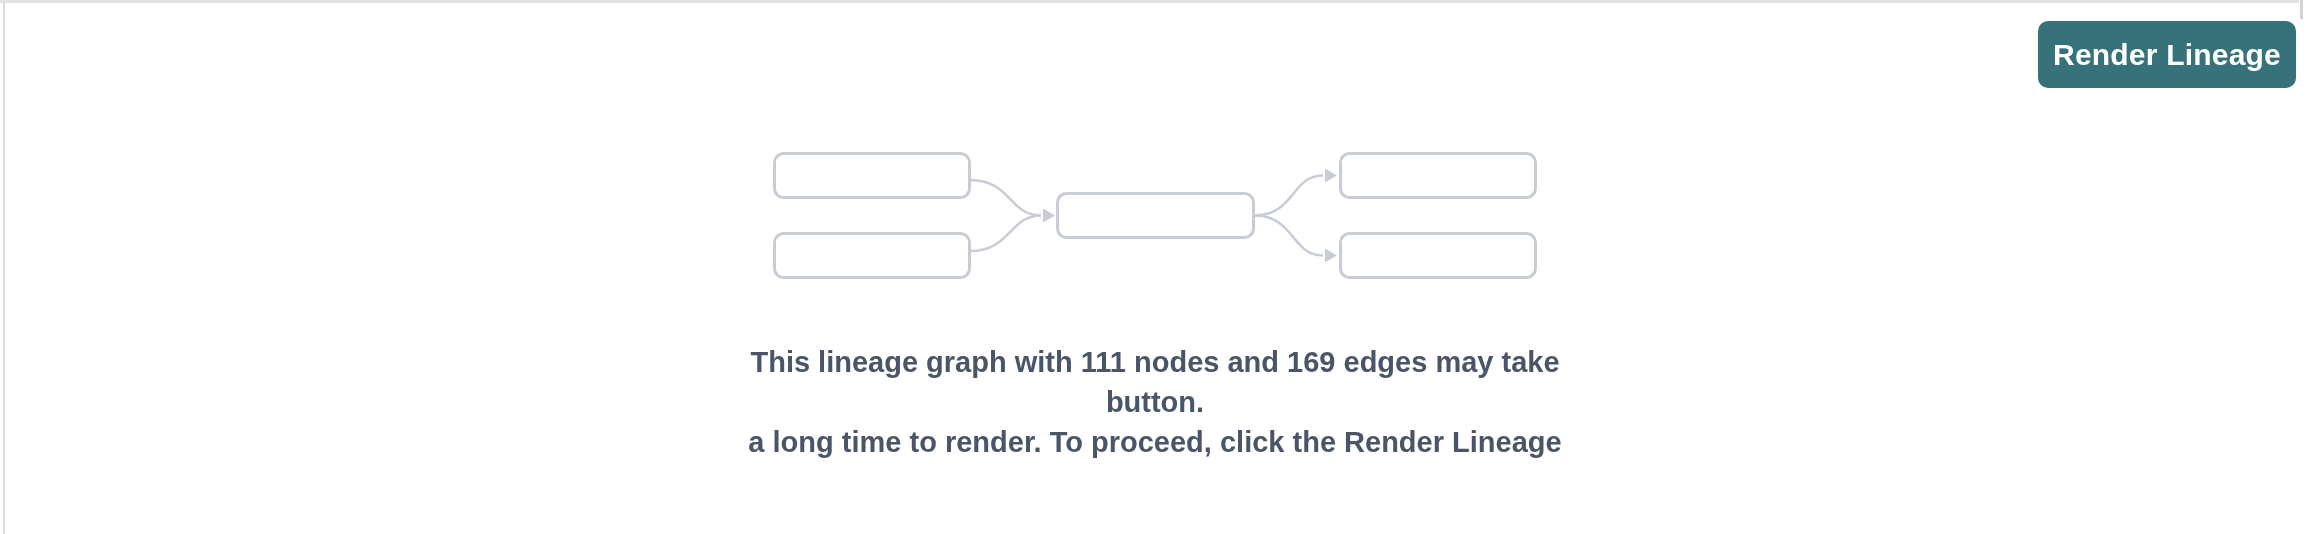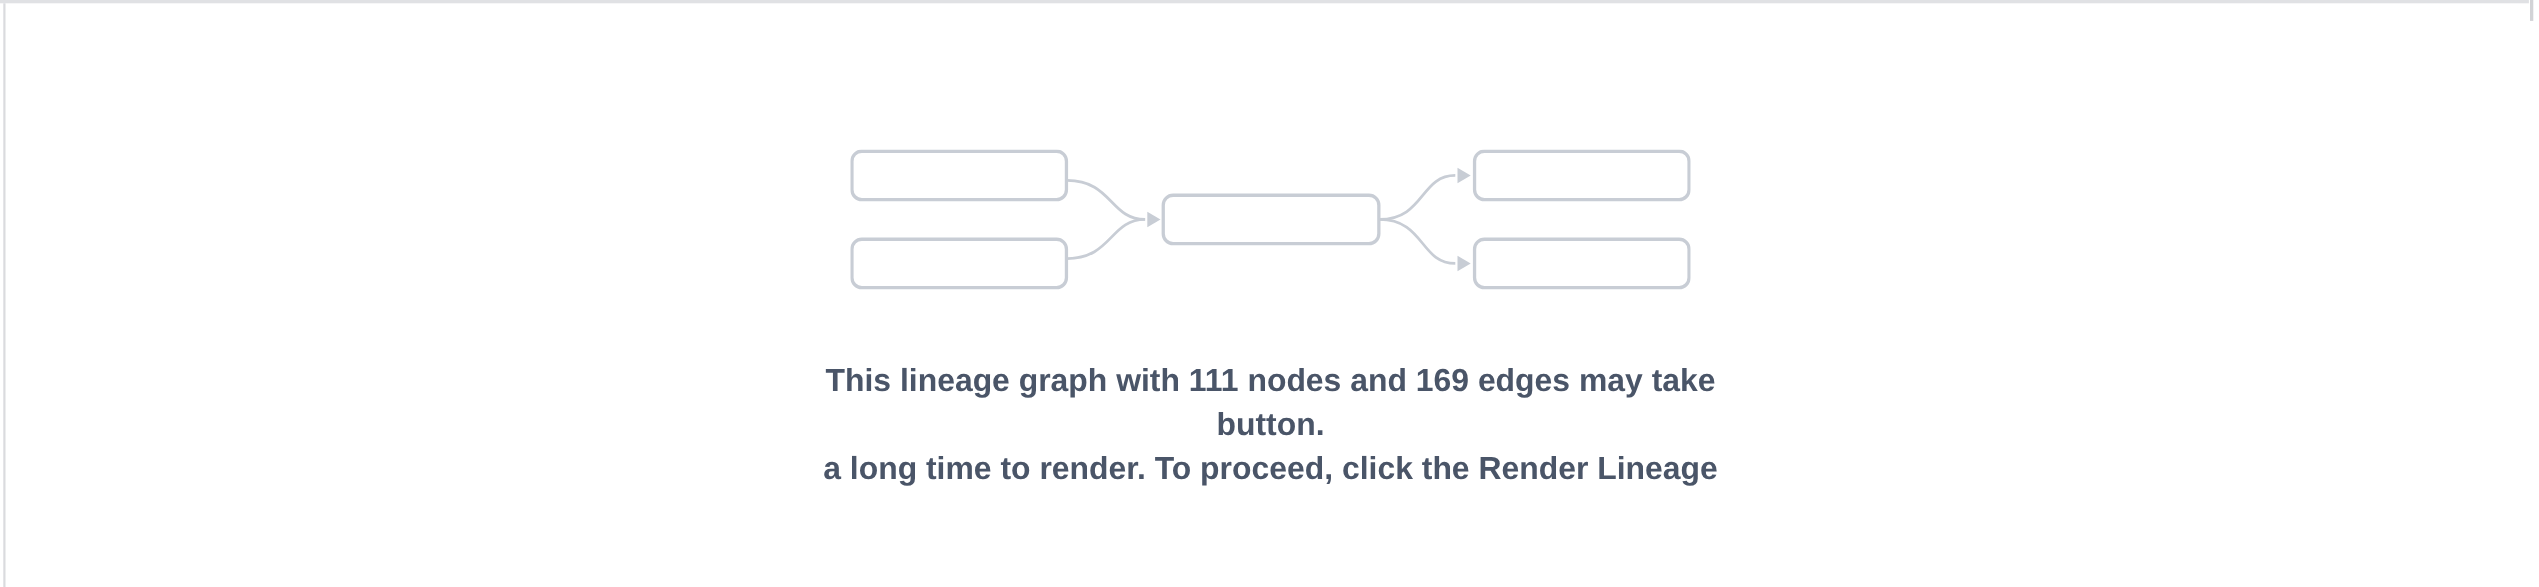--- a/index.html
+++ b/index.html
@@ -38,21 +38,21 @@
     font-family: "Liberation Sans", sans-serif;
     font-size: 30px;
     font-weight: bold;
     letter-spacing: 0.2px;
     cursor: pointer;
   }
   
   .empty-state {
     position: absolute;
     left: 773px;
-    top: 136px;
+    top: 152px;
     width: 764px;
   }
   .illustration { display: block; }
   .msg {
     width: 900px;
     margin-left: -68px;
     margin-top: 62px;
     text-align: center;
     color: #4a5568;
     font-size: 29px;
@@ -63,20 +63,21 @@
 </style>
 </head>
 <body>
 
 <div class="canvas">
 
   <div class="top-line"></div>
   <div class="edge-tick"></div>
   <div class="left-line"></div>
 
+  <button class="render-btn">Render Lineage</button>
 
   <div class="empty-state">
 
     <svg class="illustration" width="764" height="128" viewBox="0 0 764 128" xmlns="http://www.w3.org/2000/svg">
 
       <g fill="none" stroke="#c8cdd5" stroke-width="2.5">
         <path d="M197,28 C238,28 236,63.5 268,63.5"></path>
         <path d="M197,99 C238,99 236,63.5 268,63.5"></path>
         <path d="M481,63.5 C522,63.5 518,23.5 550,23.5"></path>
         <path d="M481,63.5 C522,63.5 518,103.5 550,103.5"></path>

